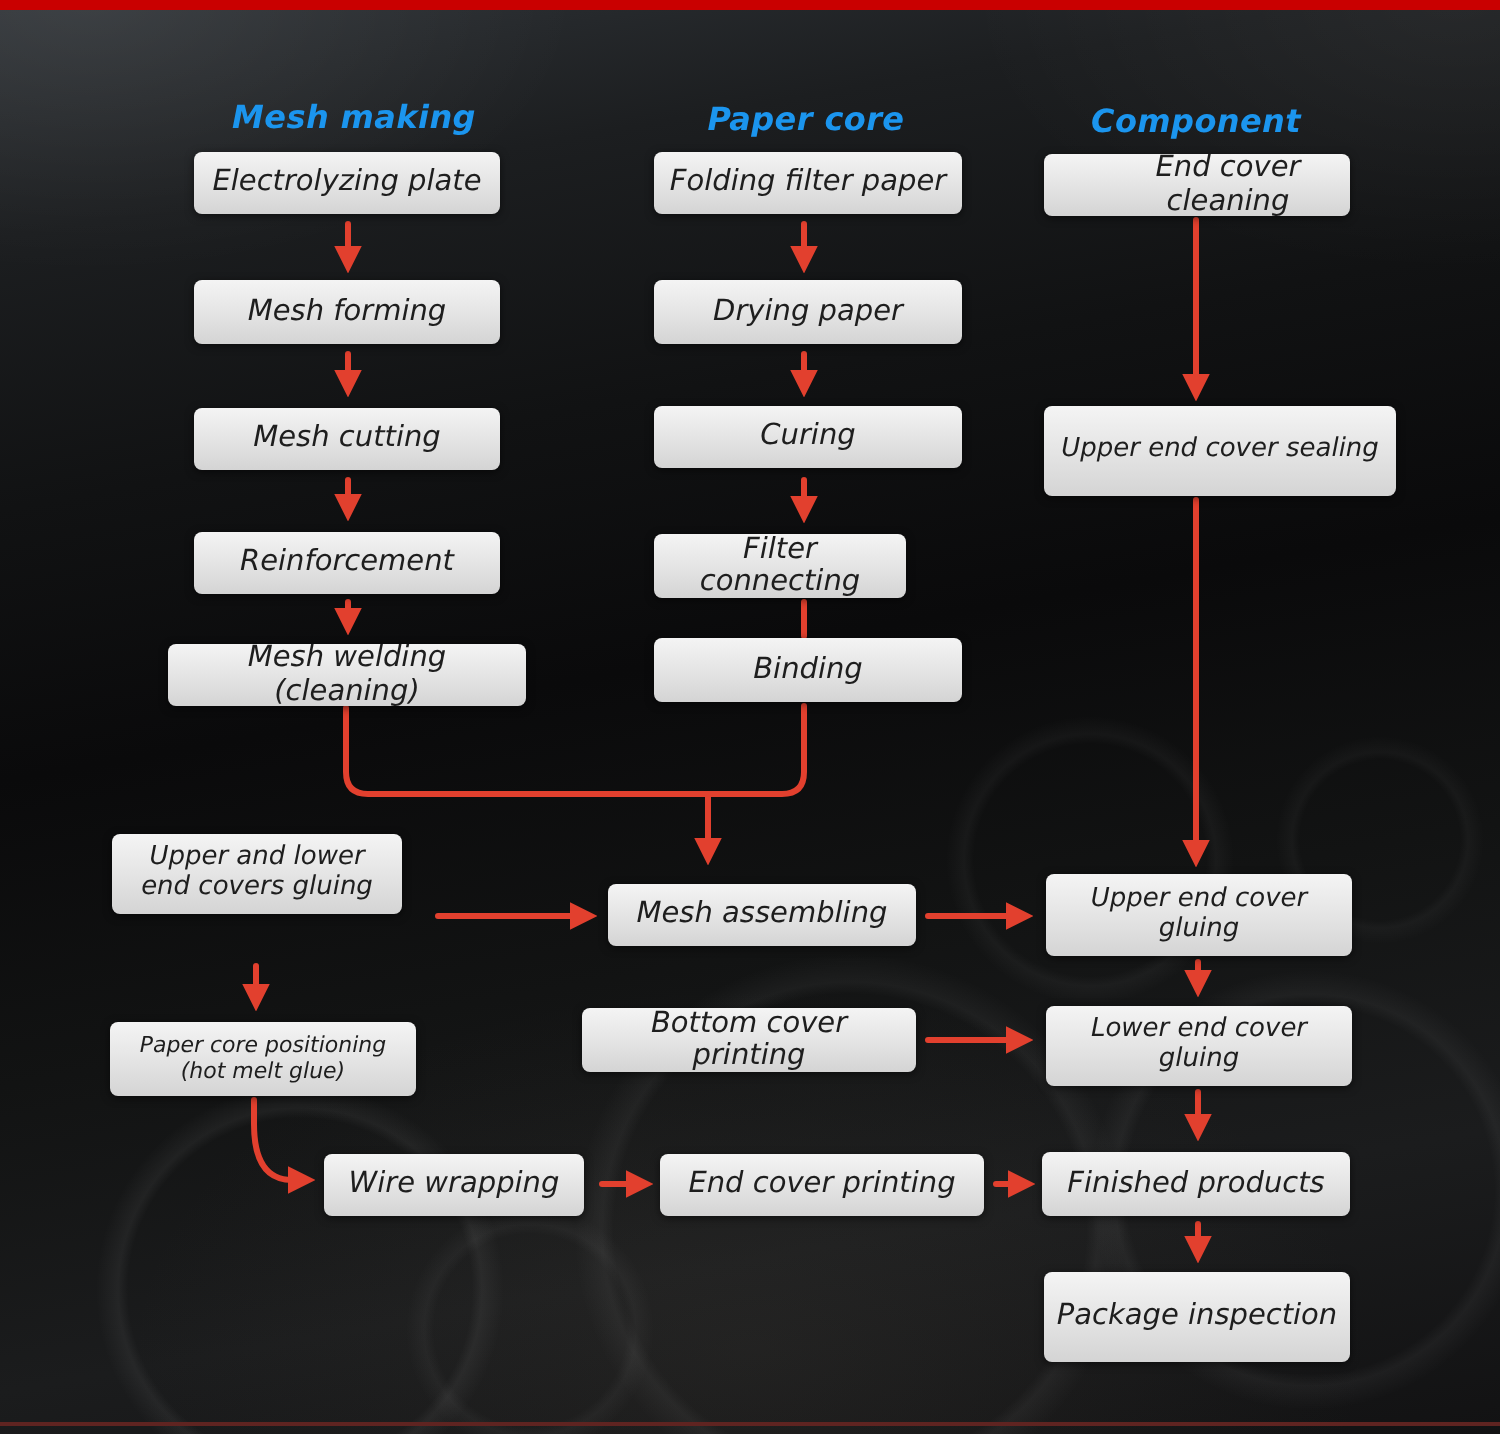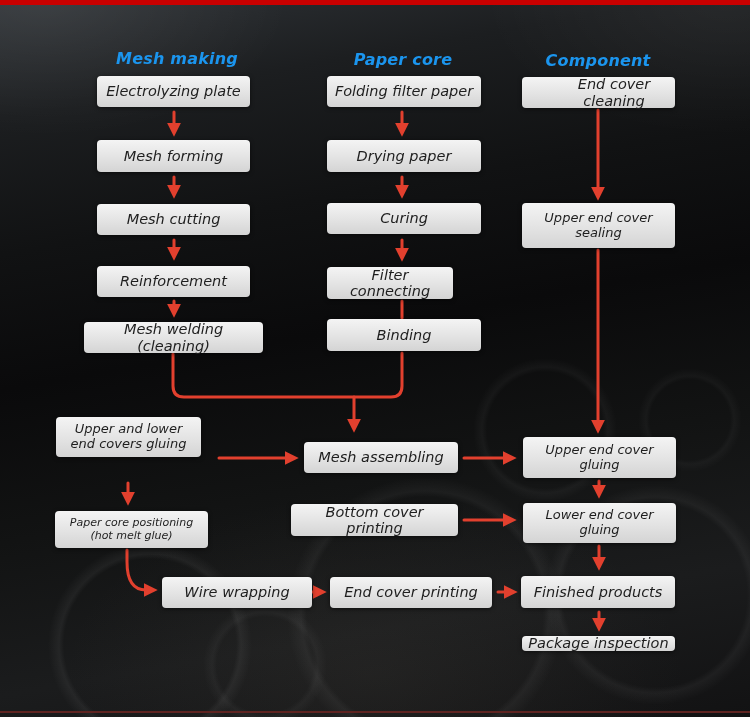--- a/index.html
+++ b/index.html
@@ -46,32 +46,32 @@
   .b-c1s3{left:97px;top:266px;width:153px;height:31px;}
   .b-c1s4{left:84px;top:322px;width:179px;height:31px;}
   
   .b-c2s0{left:327px;top:76px;width:154px;height:31px;}
   .b-c2s1{left:327px;top:140px;width:154px;height:32px;}
   .b-c2s2{left:327px;top:203px;width:154px;height:31px;}
   .b-c2s3{left:327px;top:267px;width:126px;height:32px;}
   .b-c2s4{left:327px;top:319px;width:154px;height:32px;}
   
   .b-c3s0{left:522px;top:77px;width:153px;height:31px;padding-left:37px;}
-  .b-c3s1{left:522px;top:203px;width:153px;height:45px;}
+  .b-c3s1{left:522px;top:203px;width:176px;height:45px;}
   
   .b-ulg{left:56px;top:417px;width:145px;height:40px;}
   .b-ma {left:304px;top:442px;width:154px;height:31px;}
   .b-ueg{left:523px;top:437px;width:153px;height:41px;}
   .b-pcp{left:55px;top:511px;width:153px;height:37px;}
   .b-bcp{left:291px;top:504px;width:167px;height:32px;}
   .b-leg{left:523px;top:503px;width:153px;height:40px;}
-  .b-ww {left:162px;top:577px;width:150px;height:31px;}
+  .b-ww {left:162px;top:577px;width:130px;height:31px;}
   .b-ecp{left:330px;top:577px;width:162px;height:31px;}
   .b-fp {left:521px;top:576px;width:154px;height:32px;}
-  .b-pi {left:522px;top:636px;width:153px;height:15px;}
+  .b-pi {left:522px;top:636px;width:153px;height:45px;}
   svg.connectors{position:absolute;left:0;top:0;z-index:1;}
   .conn{stroke:var(--accent-red,#e2402e);stroke-width:3;fill:none;stroke-linecap:round;stroke-linejoin:round;}
   .ah{fill:var(--accent-red,#e2402e);}
 </style>
 </head>
 <body>
 
 <div class="stage">
   <div class="topbar"></div>
   <div class="bottomline"></div>

